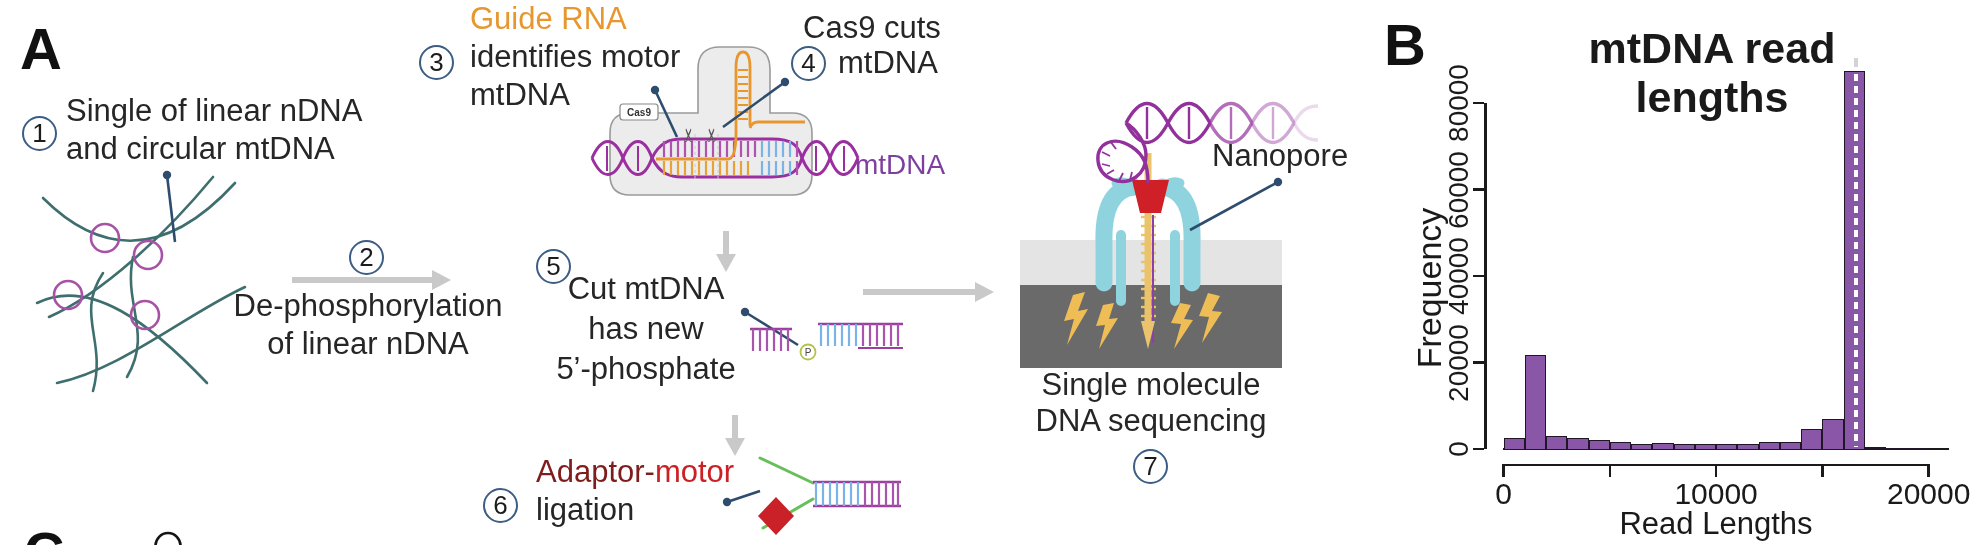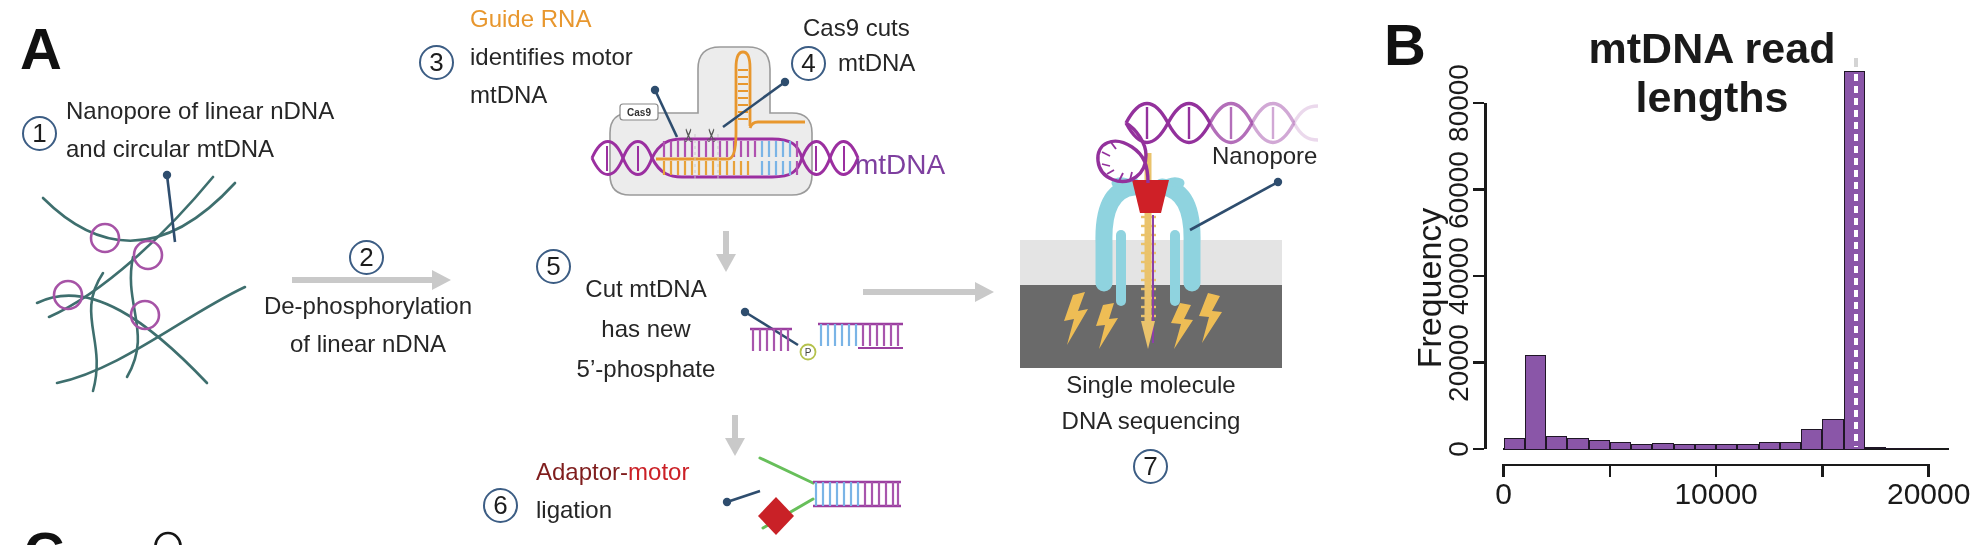--- a/index.html
+++ b/index.html
@@ -1,39 +1,39 @@
 <!DOCTYPE html>
 <html><head>
 <meta charset="utf-8">
 <style>
   html,body{margin:0;padding:0;background:#fff;}
   #canvas{position:relative;width:1973px;height:545px;background:#ffffff;overflow:hidden;
           font-family:"Liberation Sans",sans-serif;}
   .abs{position:absolute;}
-  .txt{position:absolute;font-size:24px;line-height:38px;color:#262626;white-space:nowrap;}
+  .txt{position:absolute;font-size:31px;line-height:38px;color:#262626;white-space:nowrap;}
   .center{text-align:center;}
   .plabel{position:absolute;font-size:58px;font-weight:bold;color:#111;line-height:1;}
   .stepnum{position:absolute;width:35px;height:35px;box-sizing:border-box;border:2.5px solid #3c5d84;
            border-radius:50%;display:flex;align-items:center;justify-content:center;
            font-size:26px;color:#1c1c1c;background:#fff;}
   .orange{color:#e8972e;}
   .green{color:#7f1d1d;}
   .red{color:#cb2026;}
   .charttext{position:absolute;color:#1a1a1a;}
 </style>
 </head>
 <body>
 
 <div id="canvas">
 
   <div class="plabel" style="left:20px;top:20px">A</div>
 
   <div class="stepnum" style="left:22px;top:116px">1</div>
   <div class="txt" style="left:66px;top:92px">
-    <div>Nanopore of linear nDNA</div>
+    <div>Single of linear nDNA</div>
     <div>and circular mtDNA</div>
   </div>
 
   <svg class="abs" style="left:35px;top:165px" width="215" height="230" viewBox="0 0 215 230">
     <g fill="none" stroke="#3e6f6e" stroke-width="2.6" stroke-linecap="round">
       <path d="M8,33 C60,85 125,100 200,18"></path>
       <path d="M178,12 C130,70 68,128 14,152"></path>
       <path d="M2,138 C55,112 115,158 172,218"></path>
       <path d="M58,226 C72,175 40,150 68,108"></path>
       <path d="M22,218 C85,205 150,150 210,122"></path>
@@ -349,20 +349,21 @@
 
   <div class="txt center" style="left:1030px;top:367px;width:242px;line-height:36px">
     <div>Single molecule</div>
     <div>DNA sequencing</div>
   </div>
   <div class="stepnum" style="left:1133px;top:449px">7</div>
 
   <div class="plabel" style="left:1384px;top:16px">B</div>
   <div class="charttext center" style="left:1512px;top:24px;width:400px;font-size:43px;font-weight:bold">mtDNA read lengths</div>
   <div class="charttext" style="left:1429px;top:288px;font-size:34px;transform:translate(-50%,-50%) rotate(-90deg);white-space:nowrap">Frequency</div>
+  <div class="charttext center" style="left:1566px;top:506px;width:300px;font-size:31px">Read Lengths</div>
   <div id="chart-layer" class="abs" style="left:0;top:0;width:1973px;height:545px">
       <div style="position: absolute; left: 1503px; top: 447.8px; width: 446px; height: 2.5px; background: rgb(26, 26, 26); z-index: 1;"></div>
       <div style="position: absolute; left: 1503.5px; top: 438.188px; width: 21.26px; height: 11.8125px; background: rgb(138, 86, 168); border: 1.6px solid rgb(31, 22, 38); box-sizing: border-box; z-index: 2;"></div>
       <div style="position: absolute; left: 1524.76px; top: 355.147px; width: 21.26px; height: 94.8525px; background: rgb(138, 86, 168); border: 1.6px solid rgb(31, 22, 38); box-sizing: border-box; z-index: 2;"></div>
       <div style="position: absolute; left: 1546.02px; top: 435.592px; width: 21.26px; height: 14.4075px; background: rgb(138, 86, 168); border: 1.6px solid rgb(31, 22, 38); box-sizing: border-box; z-index: 2;"></div>
       <div style="position: absolute; left: 1567.28px; top: 438.188px; width: 21.26px; height: 11.8125px; background: rgb(138, 86, 168); border: 1.6px solid rgb(31, 22, 38); box-sizing: border-box; z-index: 2;"></div>
       <div style="position: absolute; left: 1588.54px; top: 439.918px; width: 21.26px; height: 10.0825px; background: rgb(138, 86, 168); border: 1.6px solid rgb(31, 22, 38); box-sizing: border-box; z-index: 2;"></div>
       <div style="position: absolute; left: 1609.8px; top: 442.296px; width: 21.26px; height: 7.70375px; background: rgb(138, 86, 168); border: 1.6px solid rgb(31, 22, 38); box-sizing: border-box; z-index: 2;"></div>
       <div style="position: absolute; left: 1631.06px; top: 443.594px; width: 21.26px; height: 6.40625px; background: rgb(138, 86, 168); border: 1.6px solid rgb(31, 22, 38); box-sizing: border-box; z-index: 2;"></div>
       <div style="position: absolute; left: 1652.32px; top: 443.161px; width: 21.26px; height: 6.83875px; background: rgb(138, 86, 168); border: 1.6px solid rgb(31, 22, 38); box-sizing: border-box; z-index: 2;"></div>

